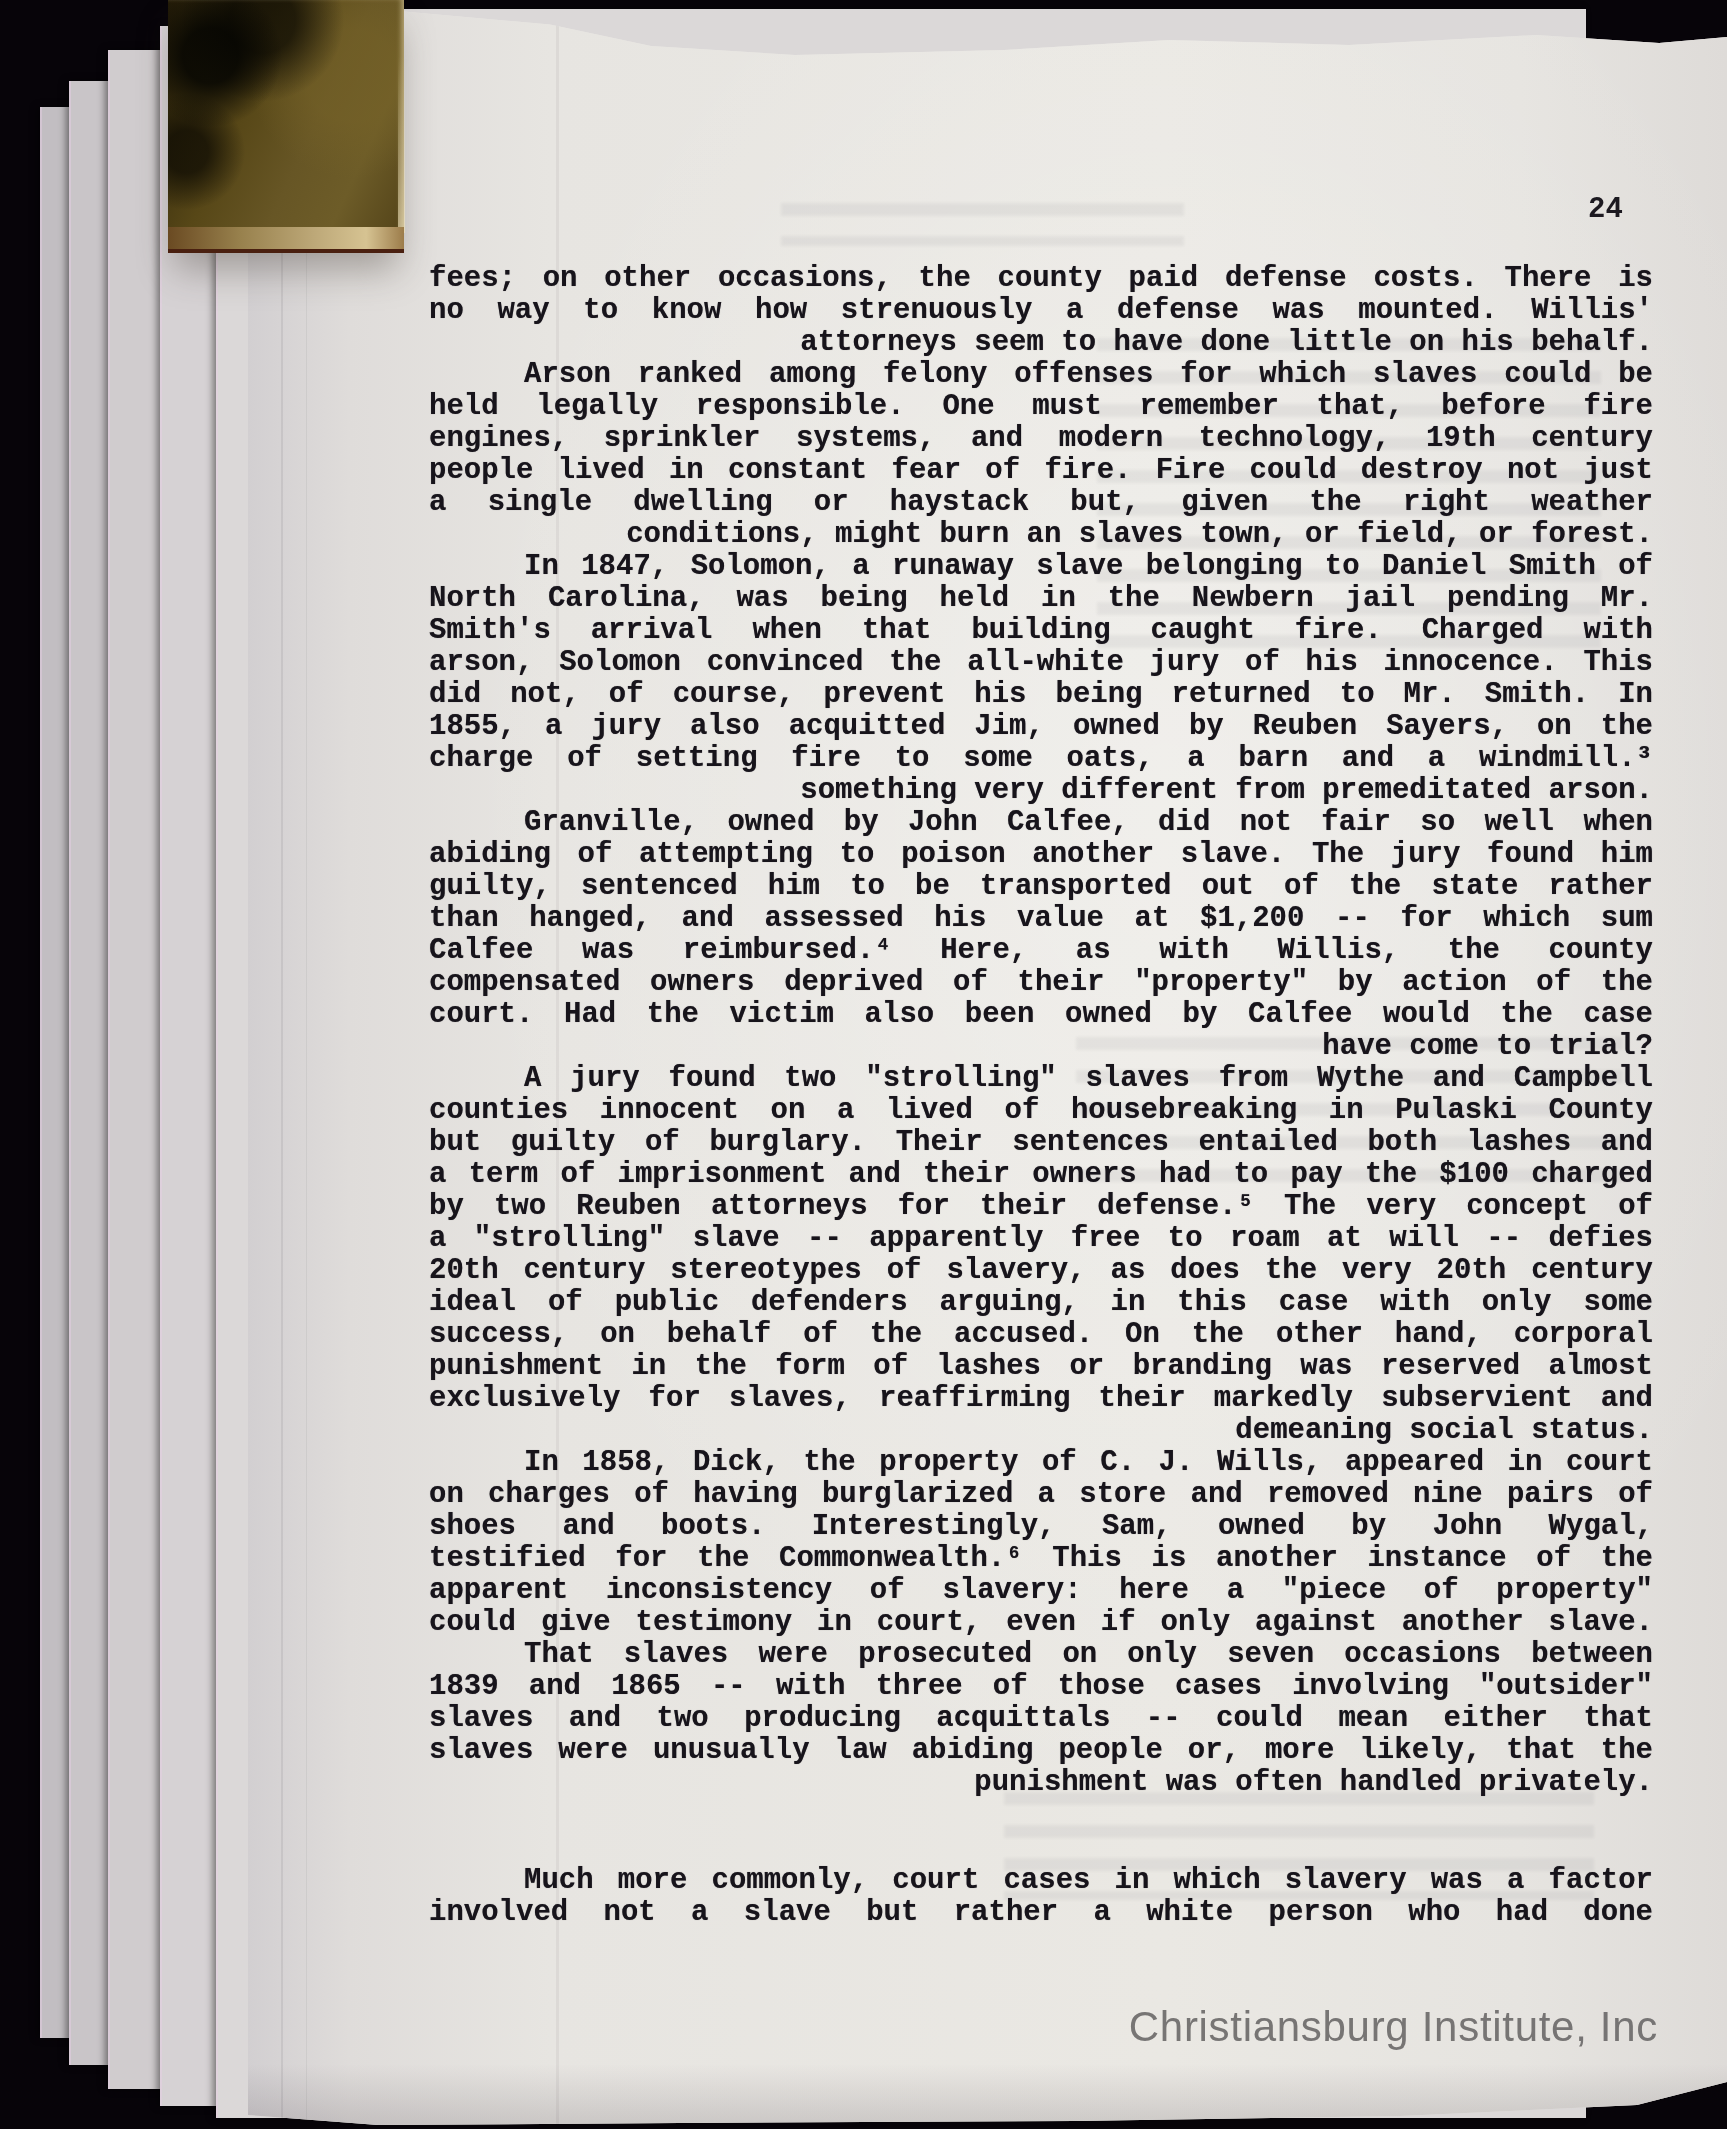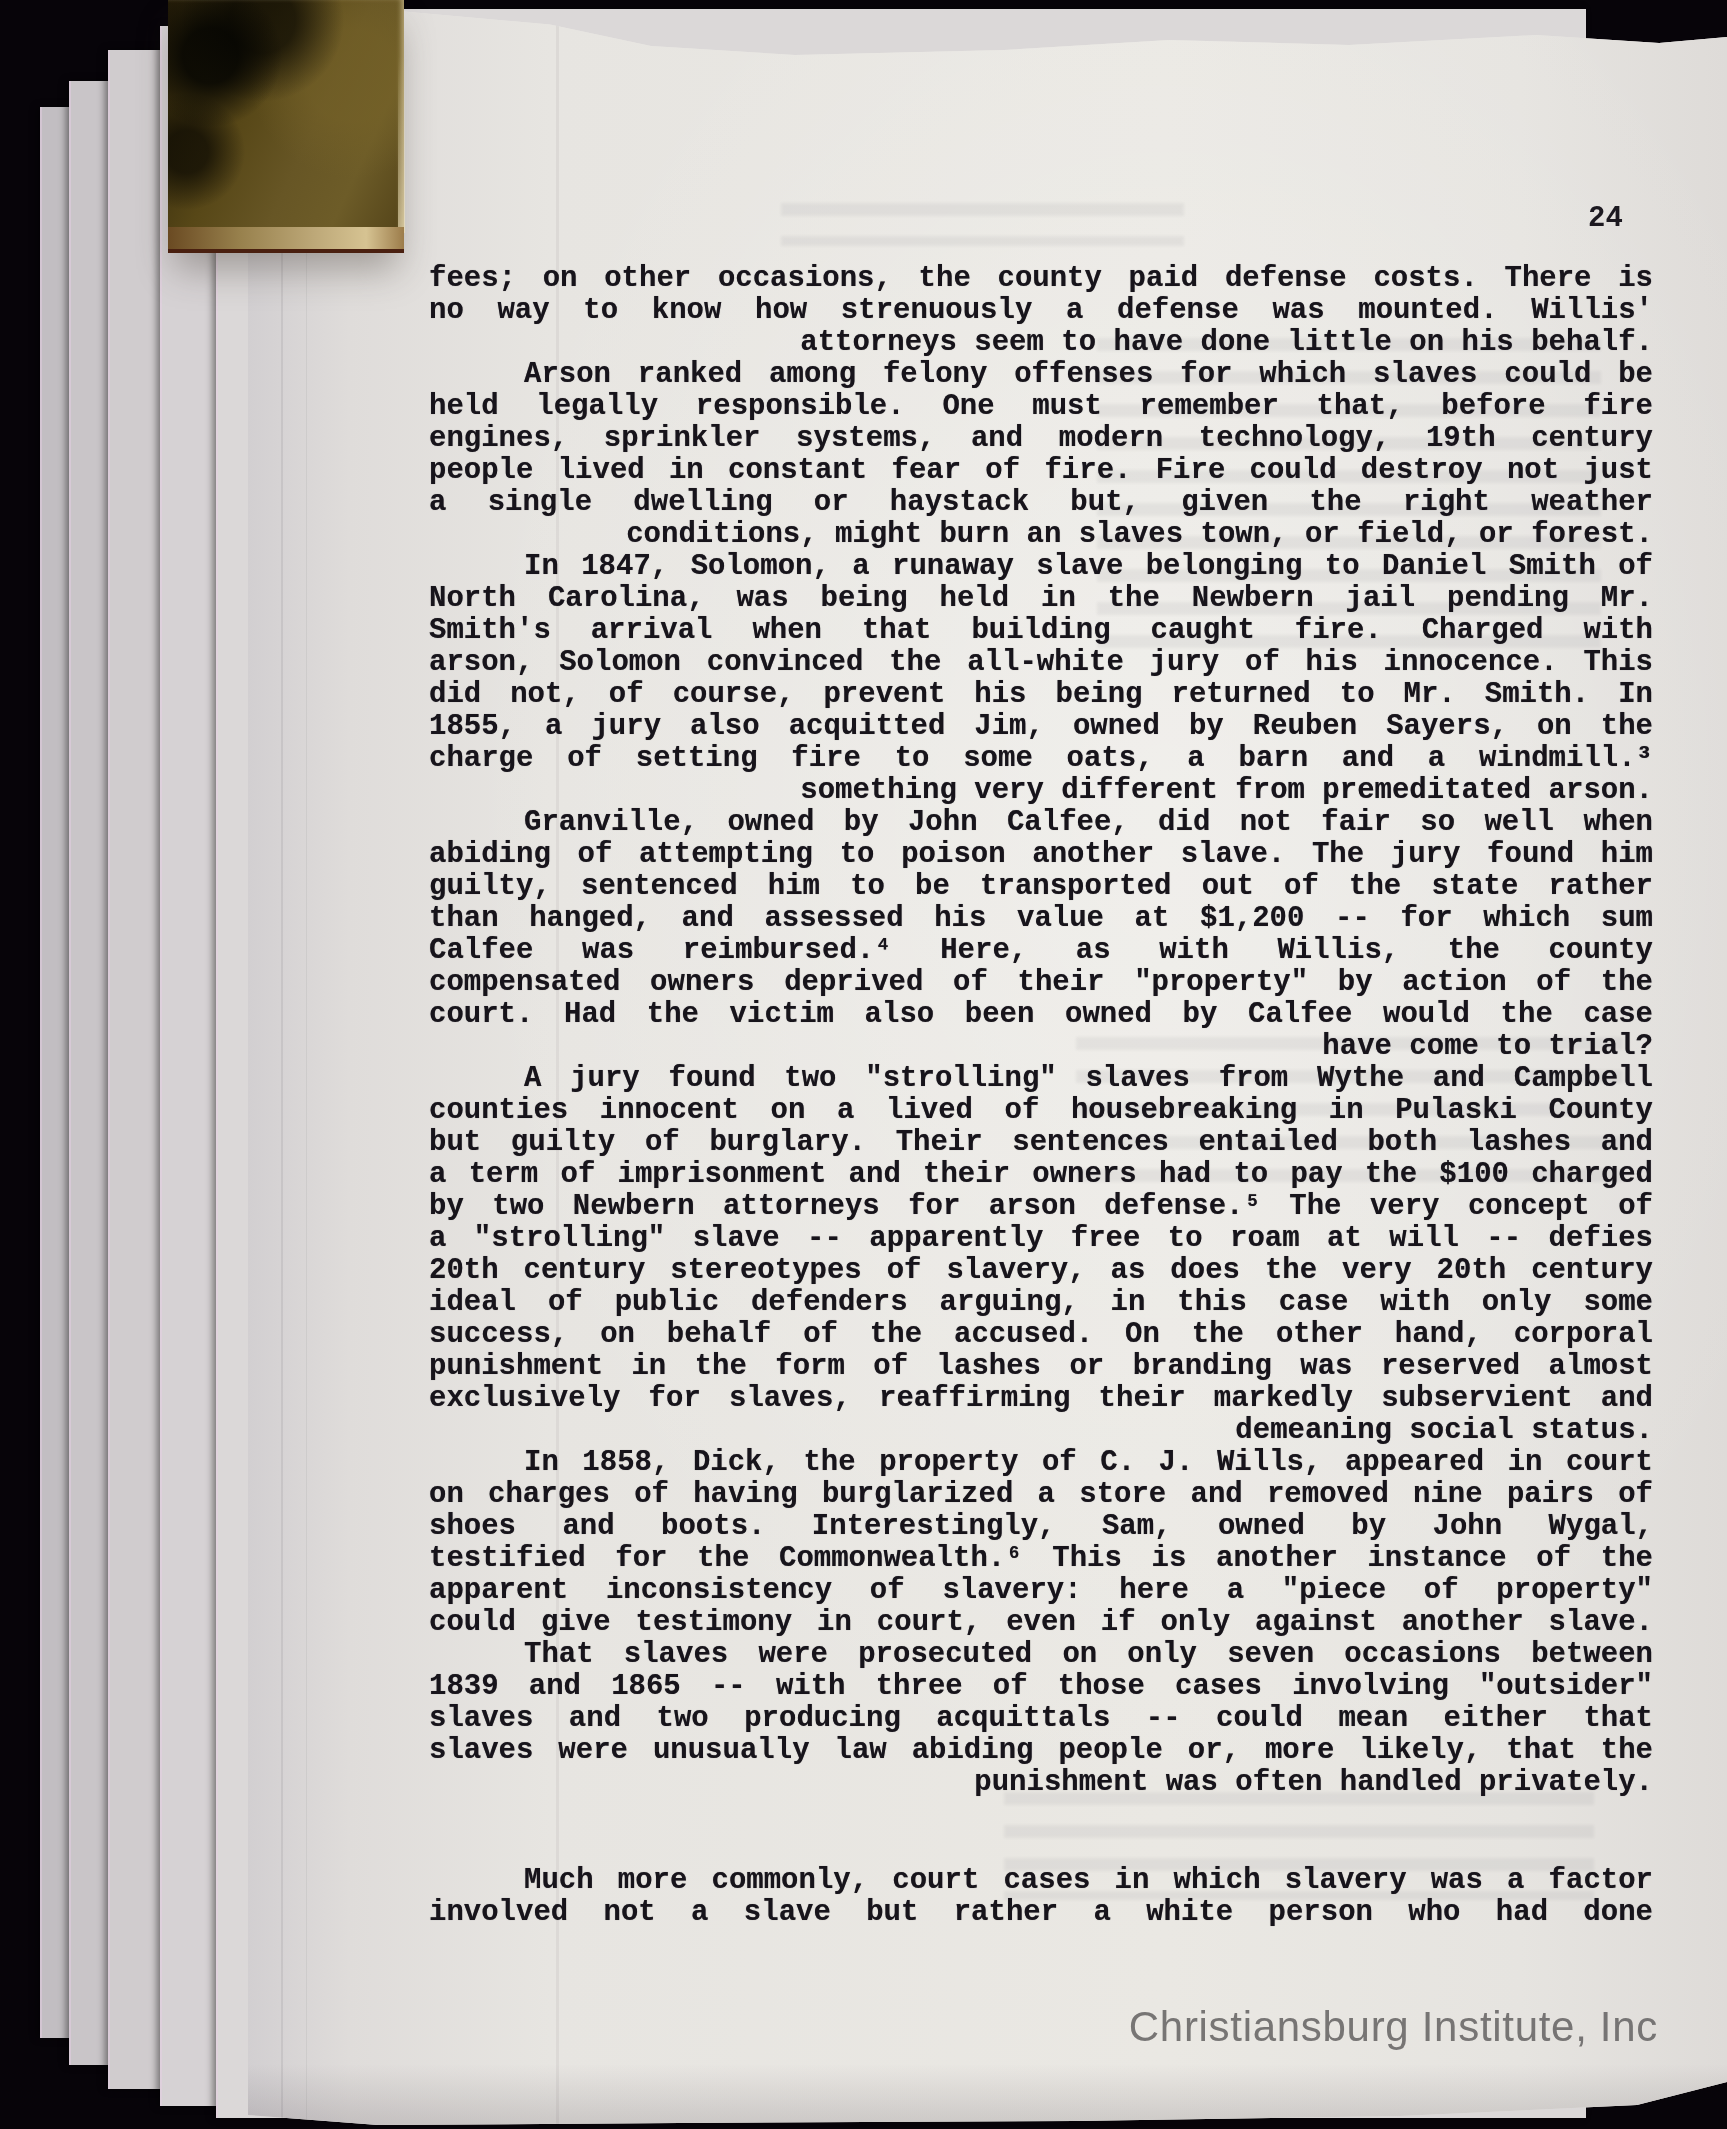--- a/index.html
+++ b/index.html
@@ -54,21 +54,21 @@
     color:#17141b;font-size:29px;line-height:32px;font-weight:700;
     text-shadow:0 0 0.7px rgba(23,20,27,0.55);
   }
   .para{margin:0;}
   .para.gap{margin-top:66px;}
   .line{white-space:nowrap;text-align:right;}
   .line.j{white-space:normal;text-align:justify;text-align-last:justify;}
   .line.ind{padding-left:95px;}
   .line.j.ind{text-indent:95px;padding-left:0;}
   .page-number{
-    position:absolute;left:1340px;top:202px;
+    position:absolute;left:1340px;top:193px;
     color:#1c1920;font-size:29px;font-weight:700;text-align:right;
   }
   .watermark{
     position:absolute;right:69px;top:2003px;
     font-family:"Liberation Sans","DejaVu Sans",sans-serif;
     font-size:42px;color:#6b6969;letter-spacing:0.7px;opacity:0.9;
   }
   
   .clip{
     position:absolute;left:168px;top:0;width:236px;height:253px;
@@ -150,21 +150,21 @@
         <div class="line j">Calfee was reimbursed.⁴  Here, as with Willis, the county</div>
         <div class="line j">compensated owners deprived of their "property" by action of the</div>
         <div class="line j">court.  Had the victim also been owned by Calfee would the case</div>
         <div class="line">have come to trial?</div>
       </div>
       <div class="para">
         <div class="line j ind">A jury found two "strolling" slaves from Wythe and Campbell</div>
         <div class="line j">counties innocent on a lived of housebreaking in Pulaski County</div>
         <div class="line j">but guilty of burglary.  Their sentences entailed both lashes and</div>
         <div class="line j">a term of imprisonment and their owners had to pay the $100 charged</div>
-        <div class="line j">by two Newbern attorneys for arson defense.⁵  The very concept of</div>
+        <div class="line j">by two Reuben attorneys for their defense.⁵  The very concept of</div>
         <div class="line j">a "strolling" slave -- apparently free to roam at will -- defies</div>
         <div class="line j">20th century stereotypes of slavery, as does the very 20th century</div>
         <div class="line j">ideal of public defenders arguing, in this case with only some</div>
         <div class="line j">success, on behalf of the accused.  On the other hand, corporal</div>
         <div class="line j">punishment in the form of lashes or branding was reserved almost</div>
         <div class="line j">exclusively for slaves, reaffirming their markedly subservient and</div>
         <div class="line">demeaning social status.</div>
       </div>
       <div class="para">
         <div class="line j ind">In 1858, Dick, the property of C. J. Wills, appeared in court</div>

